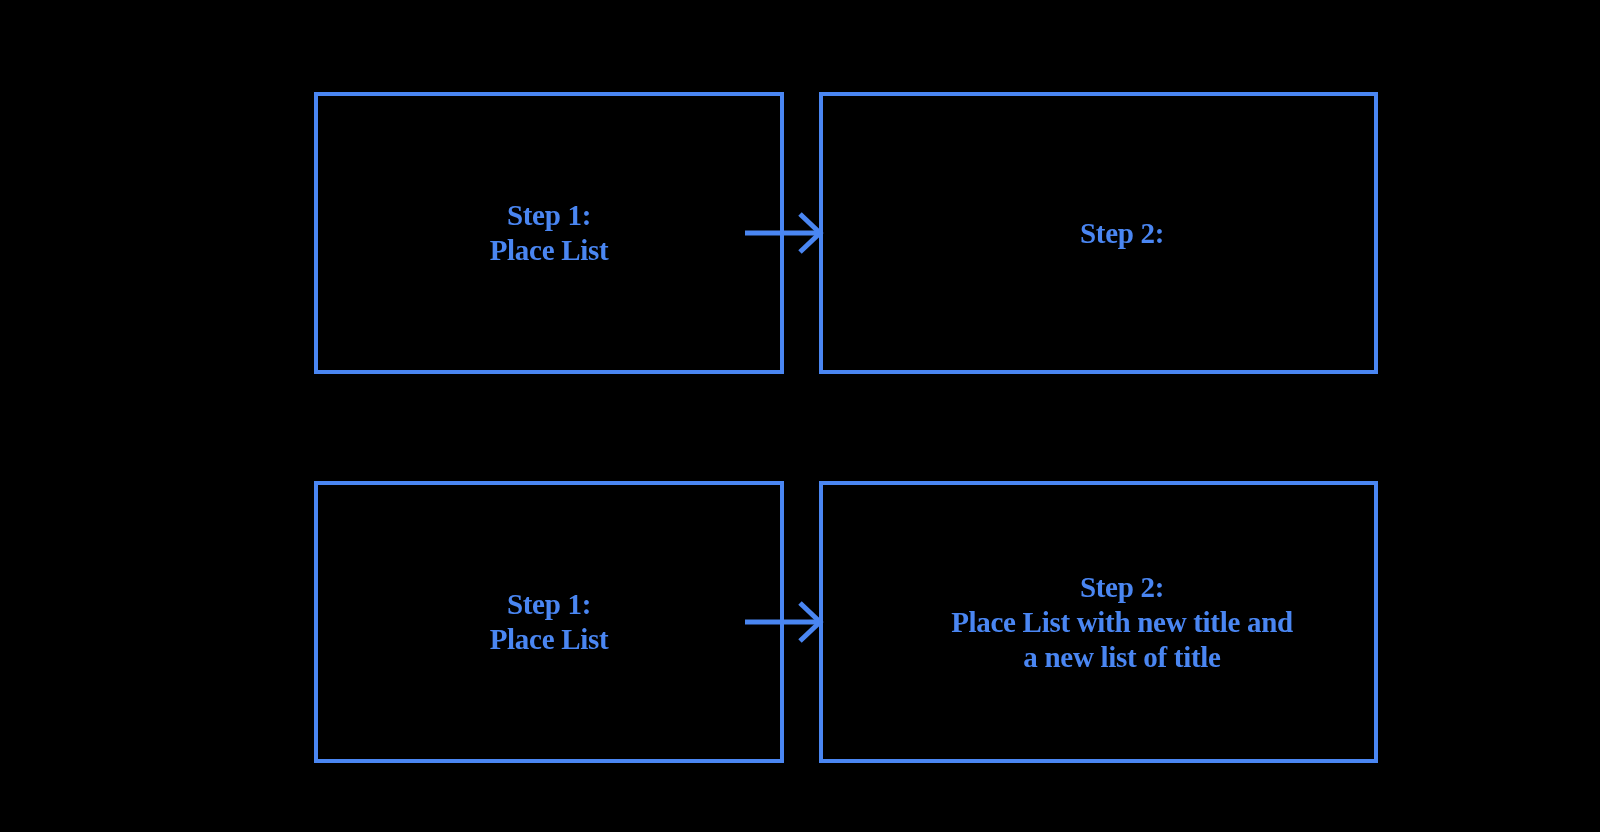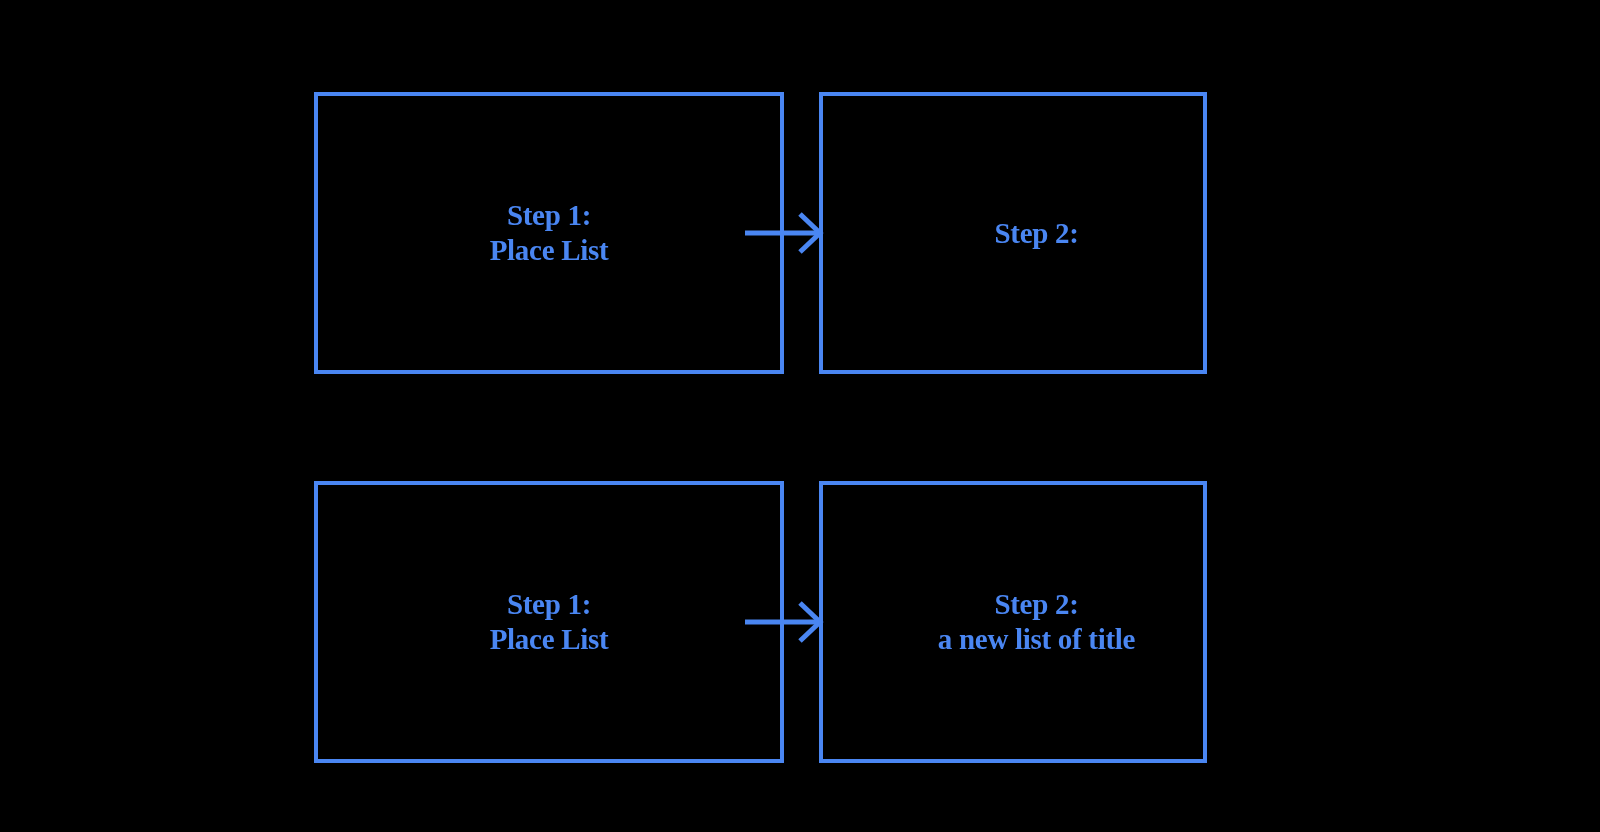--- a/index.html
+++ b/index.html
@@ -29,21 +29,21 @@
     align-items: center;
     justify-content: center;
     text-align: center;
     font-size: 29px;
     line-height: 35px;
     font-weight: 600;
     letter-spacing: -0.3px;
   }
   .node .label span { display: block; }
   .c1 { left: 314px; width: 470px; }
-  .c2 { left: 819px; width: 388px; padding-left: 47px; }
+  .c2 { left: 819px; width: 559px; padding-left: 47px; }
   .r1 { top: 92px;  height: 282px; }
   .r2 { top: 481px; height: 282px; }
   .arrow {
     position: absolute;
     width: 92px;
     height: 56px;
     color: var(--accent);
   }
   .a1 { left: 738px; top: 205px; }
   .a2 { left: 738px; top: 594px; }
@@ -79,17 +79,18 @@
   </div>
 
   <svg class="arrow a2" viewBox="0 0 92 56">
     <line x1="7" y1="28" x2="80" y2="28" stroke="currentColor" stroke-width="5"></line>
     <polyline points="62,9 82,28 62,47" fill="none" stroke="currentColor" stroke-width="5"></polyline>
   </svg>
 
   <div class="node r2 c2">
     <div class="label">
       <span>Step 2:</span>
+      <span>Place List with new title and</span>
       <span>a new list of title</span>
     </div>
   </div>
 
 </div>
 
 </body></html>

